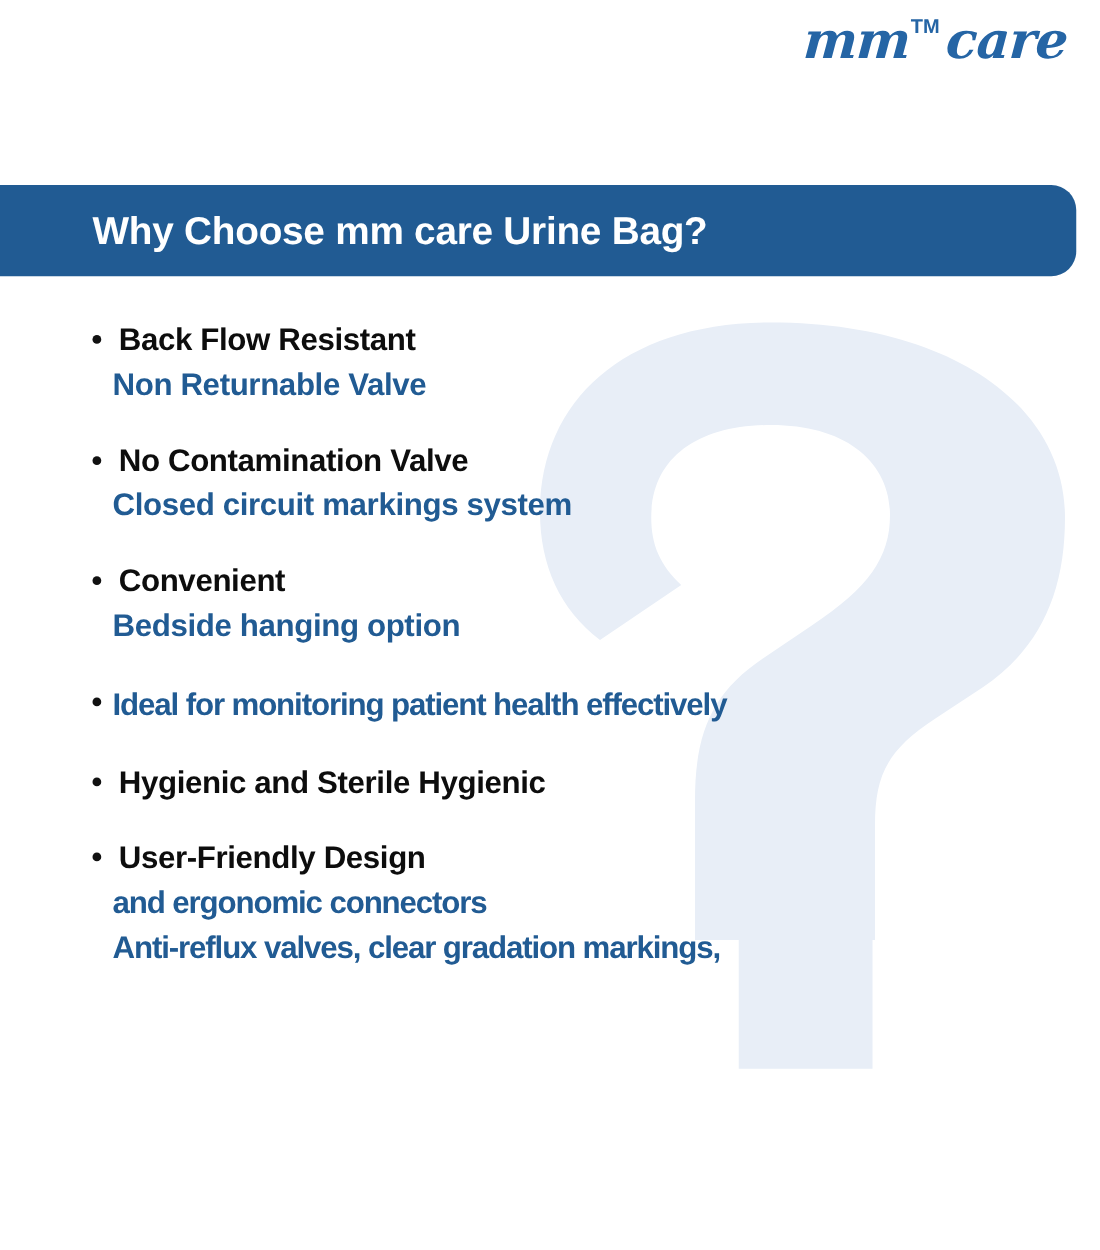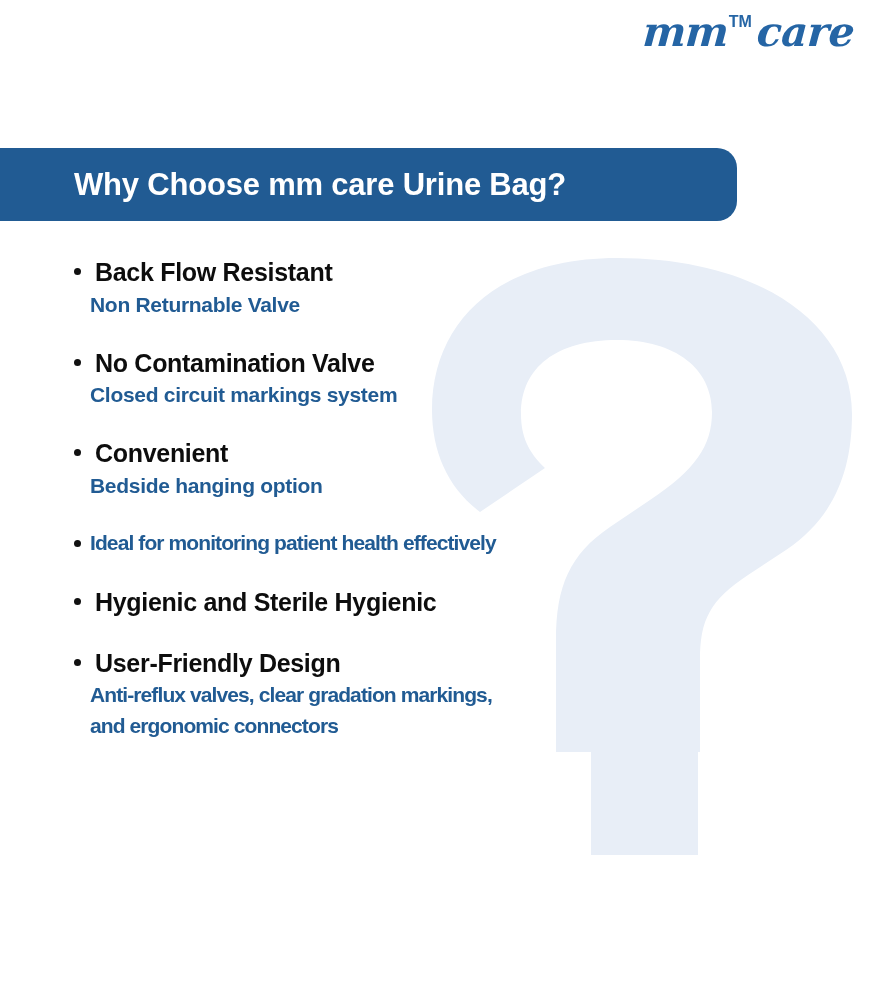--- a/index.html
+++ b/index.html
@@ -71,21 +71,21 @@
     margin-left: 5px;
     letter-spacing: -0.5px;
     transform: skewX(-4deg);
   }
 
   
   .banner {
     position: absolute;
     left: 0;
     top: 148px;
-    width: 737px;
+    width: 861px;
     height: 73px;
     background: #215B93;
     border-radius: 0 20px 20px 0;
     display: flex;
     align-items: center;
     z-index: 2;
   }
   .banner-title {
     color: #ffffff;
     font-family: "Liberation Sans", sans-serif;
@@ -124,21 +124,21 @@
     font-size: 25px;
     color: #0D0D0D;
     letter-spacing: -0.3px;
     line-height: 1.34;
     padding-left: 21px;
     white-space: nowrap;
   }
   .bullet-sub {
     font-family: "Liberation Sans", sans-serif;
     font-weight: 700;
-    font-size: 21px;
+    font-size: 25px;
     color: #215B93;
     letter-spacing: -0.3px;
     line-height: 1.44;
     padding-left: 16px;
     white-space: nowrap;
   }
   .bullet-sub.narrow {
     letter-spacing: -0.9px;
   }
   .bullet-title.narrow {
@@ -217,19 +217,19 @@
 
     <div class="bullet-item">
       <span class="bullet-dot"></span>
       <div class="bullet-title">Hygienic and Sterile Hygienic</div>
     </div>
     <div class="spacer-4"></div>
 
     <div class="bullet-item">
       <span class="bullet-dot"></span>
       <div class="bullet-title">User-Friendly Design</div>
+      <div class="bullet-sub narrow">and ergonomic connectors</div>
       <div class="bullet-sub narrow">Anti-reflux valves, clear gradation markings,</div>
-      <div class="bullet-sub narrow">and ergonomic connectors</div>
     </div>
 
   </div>
 
 </div>
 
 </body></html>

